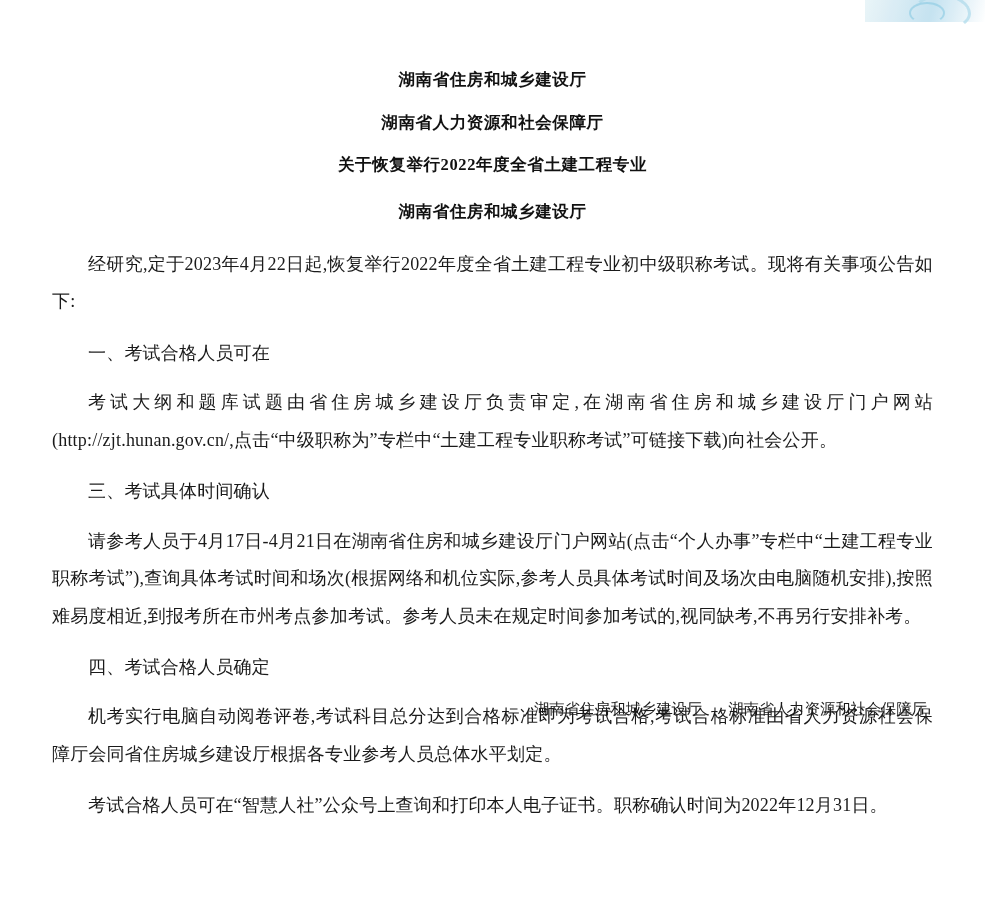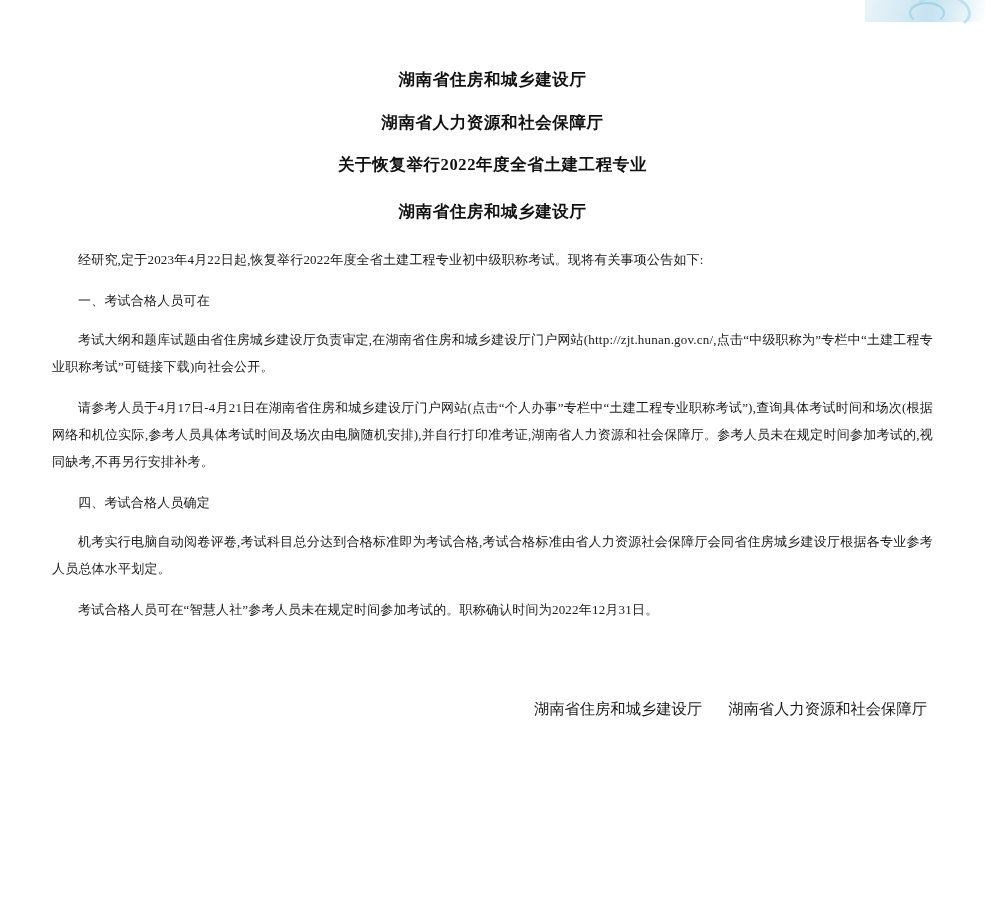--- a/index.html
+++ b/index.html
@@ -64,21 +64,21 @@
     line-height: 1;
     margin: 0 0 26px 0;
     letter-spacing: 0.6px;
     color: #111;
   }
   .doc-title.t3 { margin-bottom: 30px; }
   .body-block {
     margin-top: 14px;
   }
   p.para {
-    font-size: 13px;
+    font-size: 18px;
     line-height: 2.08;
     margin: 0 0 14px 0;
     text-align: justify;
     text-justify: inter-ideograph;
     text-indent: 2em;
     letter-spacing: 0.2px;
     color: #1a1a1a;
   }
   p.section-head {
     text-indent: 2em;
@@ -111,24 +111,25 @@
     <h1 class="doc-title">湖南省住房和城乡建设厅</h1>
     <h1 class="doc-title">湖南省人力资源和社会保障厅</h1>
     <h1 class="doc-title t3">关于恢复举行2022年度全省土建工程专业</h1>
     <h1 class="doc-title">湖南省住房和城乡建设厅</h1>
   </div>
 
   <div class="body-block">
     <p class="para">经研究,定于2023年4月22日起,恢复举行2022年度全省土建工程专业初中级职称考试。现将有关事项公告如下:</p>
     <p class="para section-head">一、考试合格人员可在</p>
     <p class="para">考试大纲和题库试题由省住房城乡建设厅负责审定,在湖南省住房和城乡建设厅门户网站(http://zjt.hunan.gov.cn/,点击“中级职称为”专栏中“土建工程专业职称考试”可链接下载)向社会公开。</p>
-    <p class="para">请参考人员于4月17日-4月21日在湖南省住房和城乡建设厅门户网站(点击“个人办事”专栏中“土建工程专业职称考试”),查询具体考试时间和场次(根据网络和机位实际,参考人员具体考试时间及场次由电脑随机安排),并自行打印准考证,湖南省人力资源和社会保障厅。参考人员未在规定时间参加考试的,视同缺考,不再另行安排补考。</p>
+    <p class="para section-head">三、考试具体时间确认</p>
+    <p class="para">请参考人员于4月17日-4月21日在湖南省住房和城乡建设厅门户网站(点击“个人办事”专栏中“土建工程专业职称考试”),查询具体考试时间和场次(根据网络和机位实际,参考人员具体考试时间及场次由电脑随机安排),按照难易度相近,到报考所在市州考点参加考试。参考人员未在规定时间参加考试的,视同缺考,不再另行安排补考。</p>
     <p class="para section-head">四、考试合格人员确定</p>
     <p class="para">机考实行电脑自动阅卷评卷,考试科目总分达到合格标准即为考试合格,考试合格标准由省人力资源社会保障厅会同省住房城乡建设厅根据各专业参考人员总体水平划定。</p>
-    <p class="para">考试合格人员可在“智慧人社”参考人员未在规定时间参加考试的。职称确认时间为2022年12月31日。</p>
+    <p class="para">考试合格人员可在“智慧人社”公众号上查询和打印本人电子证书。职称确认时间为2022年12月31日。</p>
   </div>
 
   <div class="footer-line">
     <span>湖南省住房和城乡建设厅</span>
     <span>湖南省人力资源和社会保障厅</span>
   </div>
 
 </div>
 
 </body></html>

